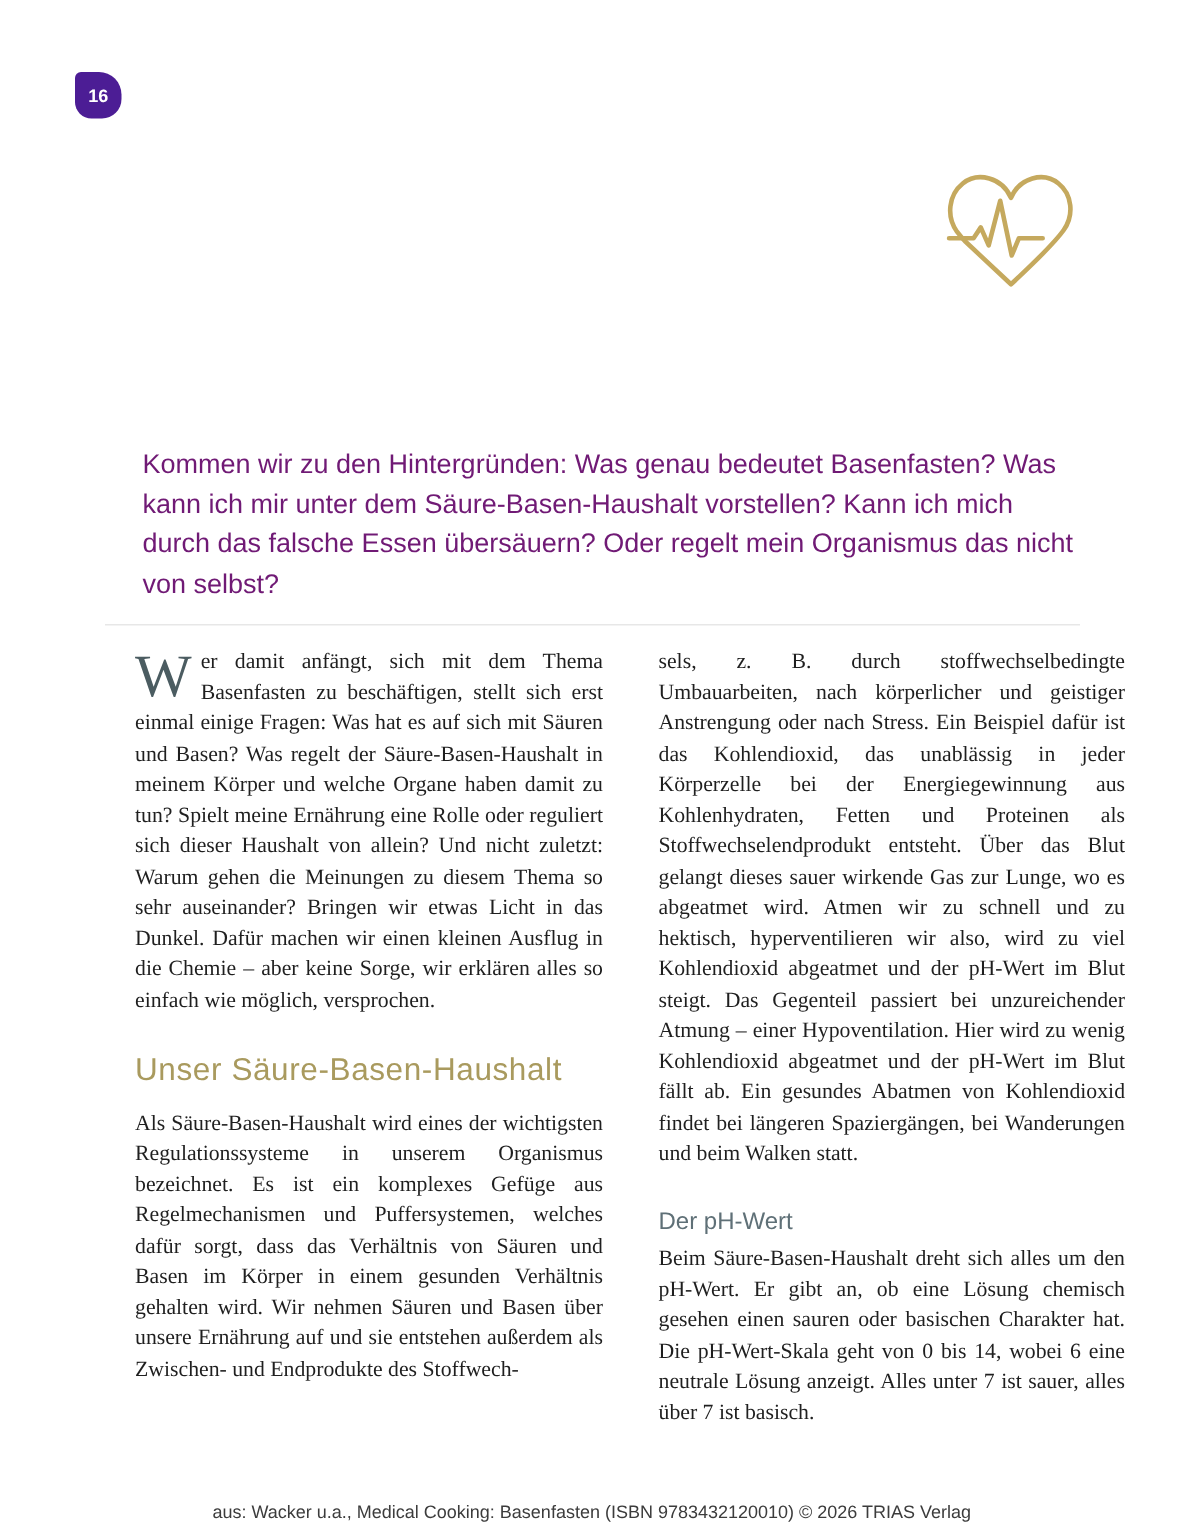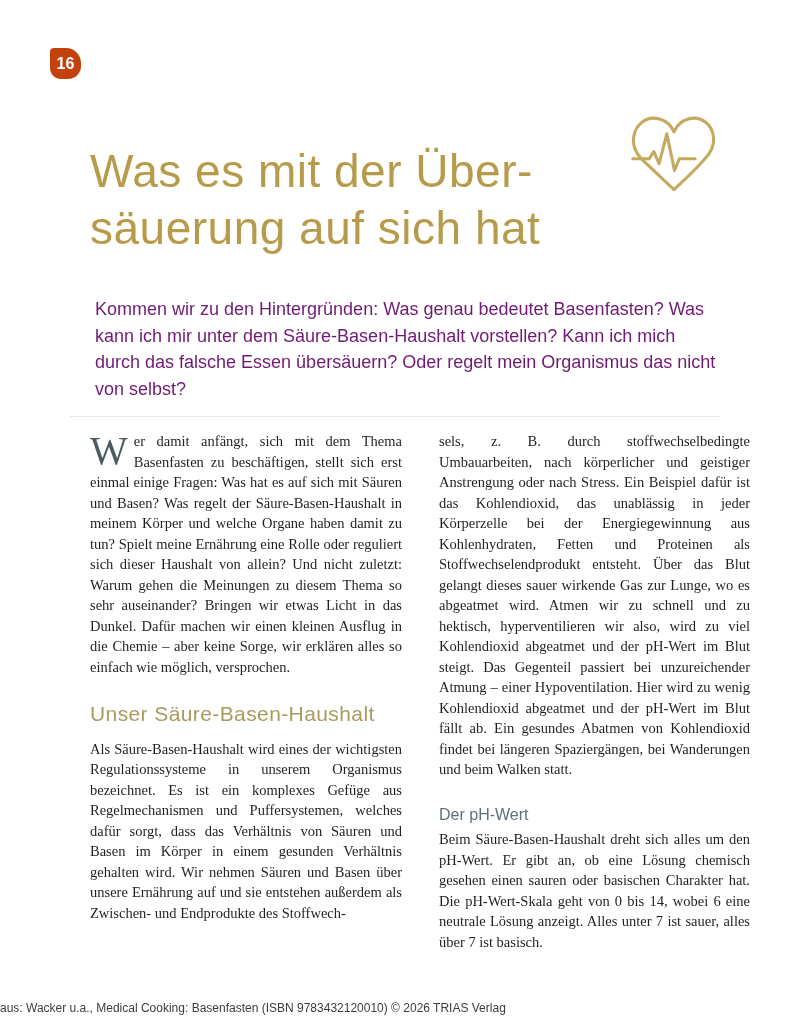--- a/index.html
+++ b/index.html
@@ -1,53 +1,49 @@
 <!DOCTYPE html>
 <html lang="de"><head>
 <meta charset="utf-8">
 <style>
   html,body{margin:0;padding:0;background:#ffffff;}
   .page{position:relative;width:789px;height:1020px;background:#ffffff;overflow:hidden;
         font-family:"Liberation Sans",sans-serif;}
-  .badge{position:absolute;left:50px;top:48px;width:31px;height:31px;background:#c2410c;
+  .badge{position:absolute;left:50px;top:48px;width:31px;height:31px;background:#4c1d95;
          border-radius:4px 15px 13px 11px;display:flex;align-items:center;justify-content:center;
-         color:#fff;font-size:16px;font-weight:bold;font-family:"Liberation Sans",sans-serif;}
+         color:#fff;font-size:12px;font-weight:bold;font-family:"Liberation Sans",sans-serif;}
   .title{position:absolute;left:90px;top:112px;width:560px;color:#b79b4b;
          font-size:46px;line-height:57px;font-weight:400;letter-spacing:0.5px;}
   .heart{position:absolute;left:626px;top:108px;width:96px;height:92px;}
   .intro{position:absolute;left:95px;top:278px;width:630px;color:#701a75;
          font-size:18px;line-height:26.5px;}
   .rule{position:absolute;left:70px;top:416px;width:650px;height:1px;background:#e7e7e7;}
   .col{position:absolute;top:431px;font-family:"Liberation Serif",serif;color:#1f1f1f;
        font-size:14.5px;line-height:20.5px;text-align:justify;hyphens:auto;}
   .col p{margin:0;}
   .col-left{left:90px;width:312px;}
   .col-right{left:439px;width:311px;}
   .dropcap{float:left;font-size:40px;line-height:34px;padding:3px 6px 0 0;color:#4b5c61;
            font-family:"Liberation Serif",serif;}
   .h2-gold{margin:27px 0 14px 0;font-family:"Liberation Sans",sans-serif;font-weight:400;
            font-size:21px;letter-spacing:0.4px;color:#a99a5e;text-align:left;}
   .h3-gray{margin:25px 0 4px 0;font-family:"Liberation Sans",sans-serif;font-weight:400;
            font-size:16px;color:#5f7077;text-align:left;}
-  .footer{position:absolute;left:0;top:1001px;width:789px;text-align:left;
+  .footer{position:absolute;left:0;top:1001px;width:789px;text-align:center;
           font-size:12px;color:#3c3c3c;font-family:"Liberation Sans",sans-serif;}
 </style>
 </head>
 <body>
 
 <div class="page">
 
   <div class="badge">
     <span>16</span>
   </div>
 
-  <h1 class="title">
-    <span>Was es mit der Über-</span><br>
-    <span>säuerung auf sich hat</span>
-  </h1>
 
   <svg class="heart" viewBox="0 0 100 92" fill="none" stroke="#c5a95e" stroke-width="3.2" stroke-linecap="round" stroke-linejoin="round">
     <path d="M50 23 C 44 9 27 4.5 16.5 13 C 6.5 21 5 36 12.5 46.5 C 14 48.5 16 51 18.5 53.5 L 50 83
              C 50 83 79 56 86.5 45.5 C 94 35 92.5 20.5 83 13 C 72.5 4.5 56 9 50 23 Z"></path>
     <polyline points="7,51 24,51 29,43.5 34.5,56 42.5,25 50.5,63 55.5,51 72,51"></polyline>
   </svg>
 
   <p class="intro">Kommen wir zu den Hintergründen: Was genau bedeutet Basenfasten? Was kann ich mir unter dem Säure-Basen-Haushalt vorstellen? Kann ich mich durch das falsche Essen übersäuern? Oder regelt mein Organismus das nicht von selbst?</p>
 
   <div class="rule"></div>

